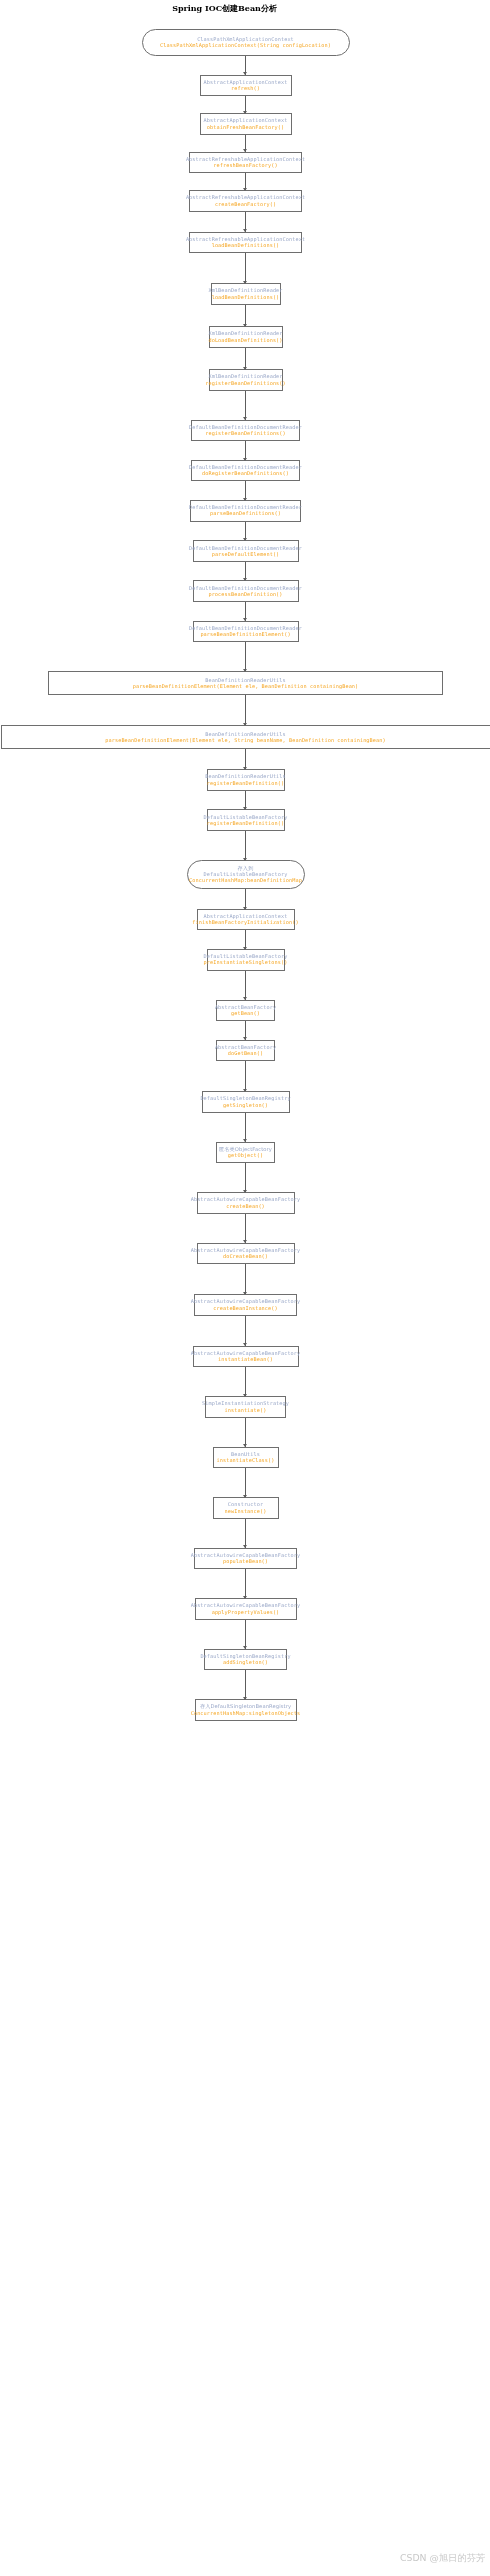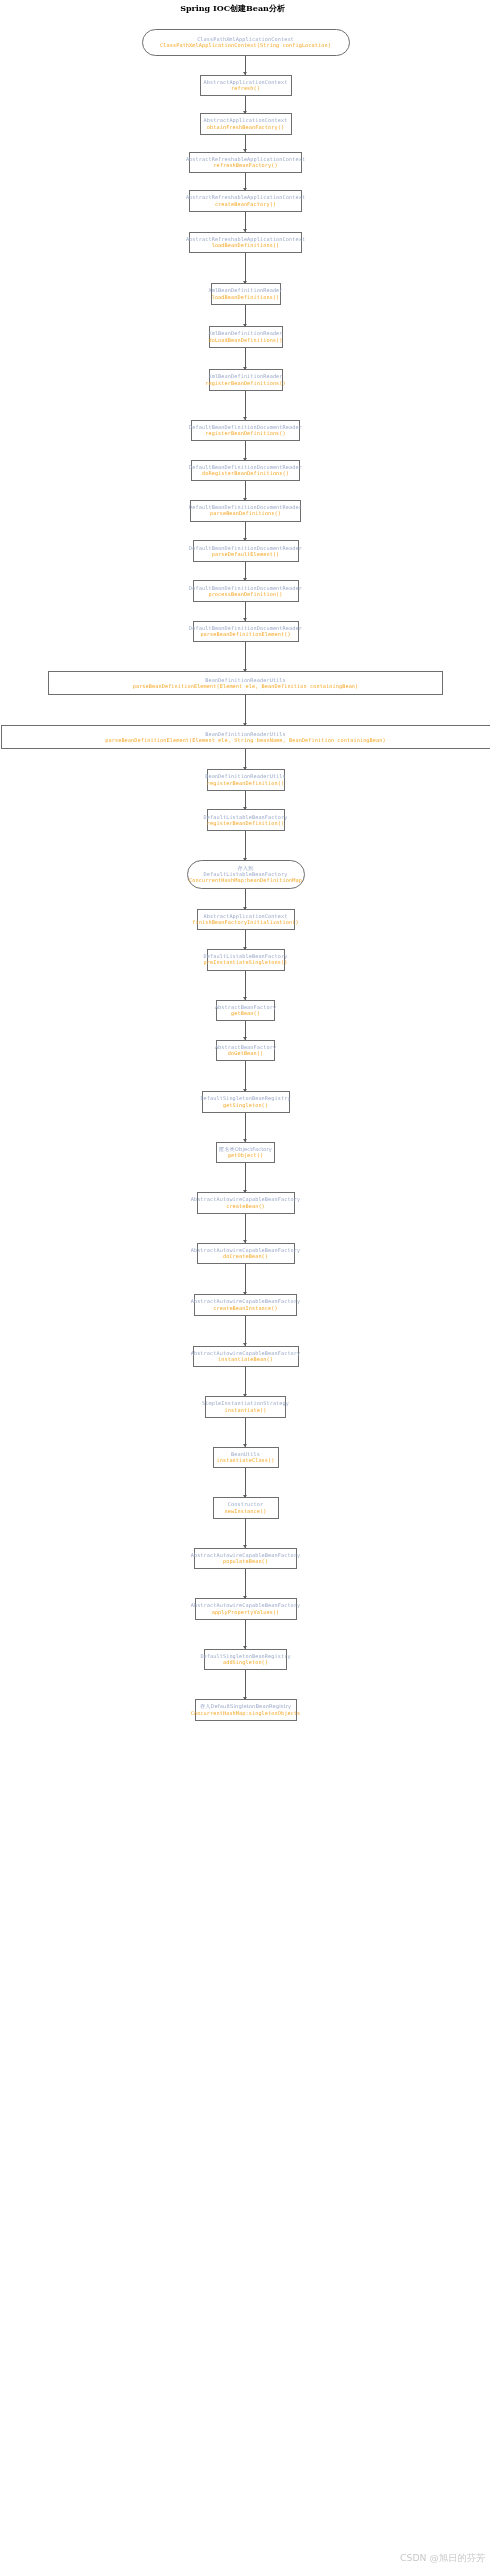--- a/index.html
+++ b/index.html
@@ -13,21 +13,21 @@
   #page {
     position: relative;
     width: 491px;
     height: 2576px;
     background: #ffffff;
     overflow: hidden;
   }
   #diagram-title {
     position: absolute;
     top: 2.9px;
-    left: 16px;
+    left: 8px;
     width: 433px;
     text-align: center;
     font-family: "DejaVu Serif", serif;
     font-size: 8px;
     font-weight: bold;
     color: #000000;
     letter-spacing: 0px;
   }
   .flow {
     position: absolute;

